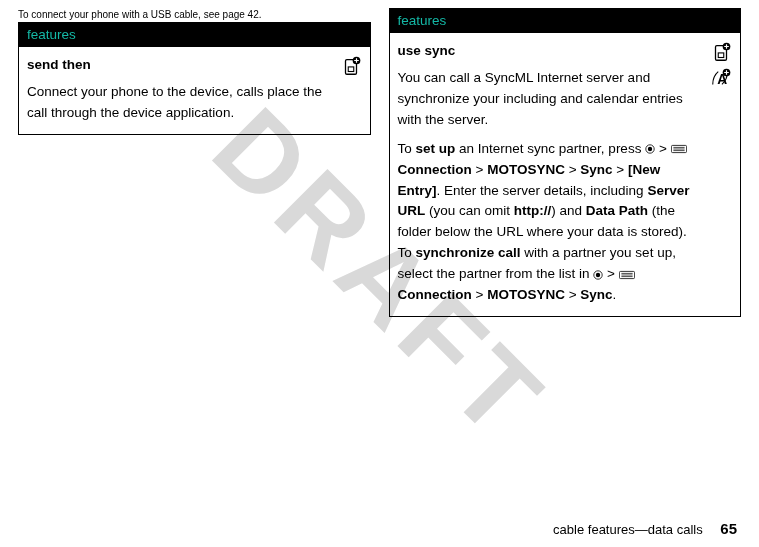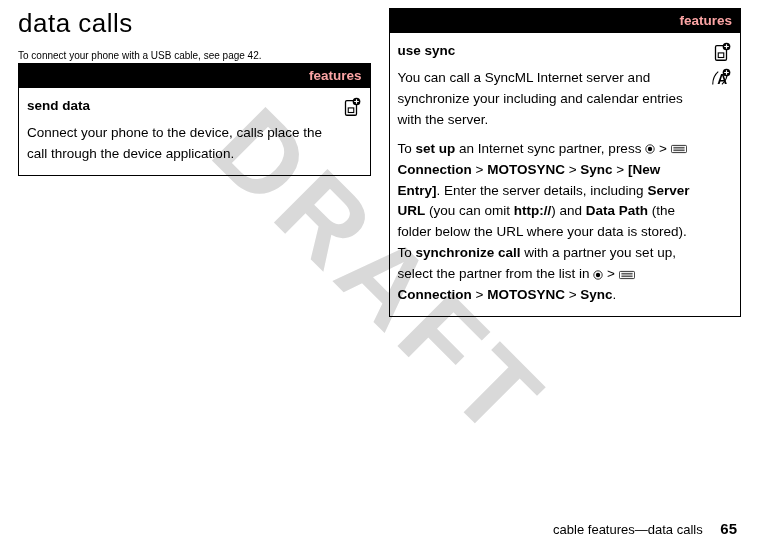--- a/index.html
+++ b/index.html
@@ -40,24 +40,24 @@
     letter-spacing: 0.5px;
   }
   p.intro { font-size: 10px; line-height: 1.4; }
   table.feat {
     width: 100%;
     border-collapse: collapse;
     border: 1.5px solid #000;
     font-size: 13.5px;
   }
   table.feat th {
-    text-align: right;
+    text-align: left;
     background: #000;
-    color: #fca5a5;
-    font-weight: 700;
+    color: #14b8a6;
+    font-weight: 400;
     padding: 4px 8px;
     font-size: 13.5px;
   }
   table.feat td {
     border-top: 1.5px solid #000;
     padding: 8px 8px 10px 8px;
     vertical-align: top;
     line-height: 1.55;
   }
   .cell-body { position: relative; padding-right: 30px; }
@@ -84,42 +84,41 @@
   .footer .pg { font-weight: 700; margin-left: 14px; font-size: 15px; }
 </style>
 </head>
 <body>
 
 <div class="watermark">DRAFT</div>
 
 <div class="page">
 
   <div class="col">
-    <h1 class="title">data calls</h1>
     <p class="intro">To connect your phone with a USB cable, see page 42.</p>
 
     <table class="feat">
       <thead>
         <tr>
             <th>features</th>
           </tr>
       </thead>
       <tbody>
         <tr>
             <td>
           <div class="cell-body">
             <div class="icon-stack">
               <svg class="ficon" viewBox="0 0 24 24">
                 <rect x="6" y="5" width="12" height="16" rx="1.5" fill="none" stroke="#000" stroke-width="1.4"></rect>
                 <rect x="9" y="13" width="6" height="5" fill="none" stroke="#000" stroke-width="1.2"></rect>
                 <circle cx="18" cy="6" r="4.2" fill="#000"></circle>
                 <path d="M18 3.5v5M15.5 6h5" stroke="#fff" stroke-width="1.3"></path>
               </svg>
             </div>
-            <span class="cell-title">send data</span>
+            <span class="cell-title">send then</span>
             <span>Connect your phone to the device, calls place the call through the device application.</span>
           </div>
         </td>
           </tr>
       </tbody>
     </table>
   </div>
 
   <div class="col">
     <table class="feat">

